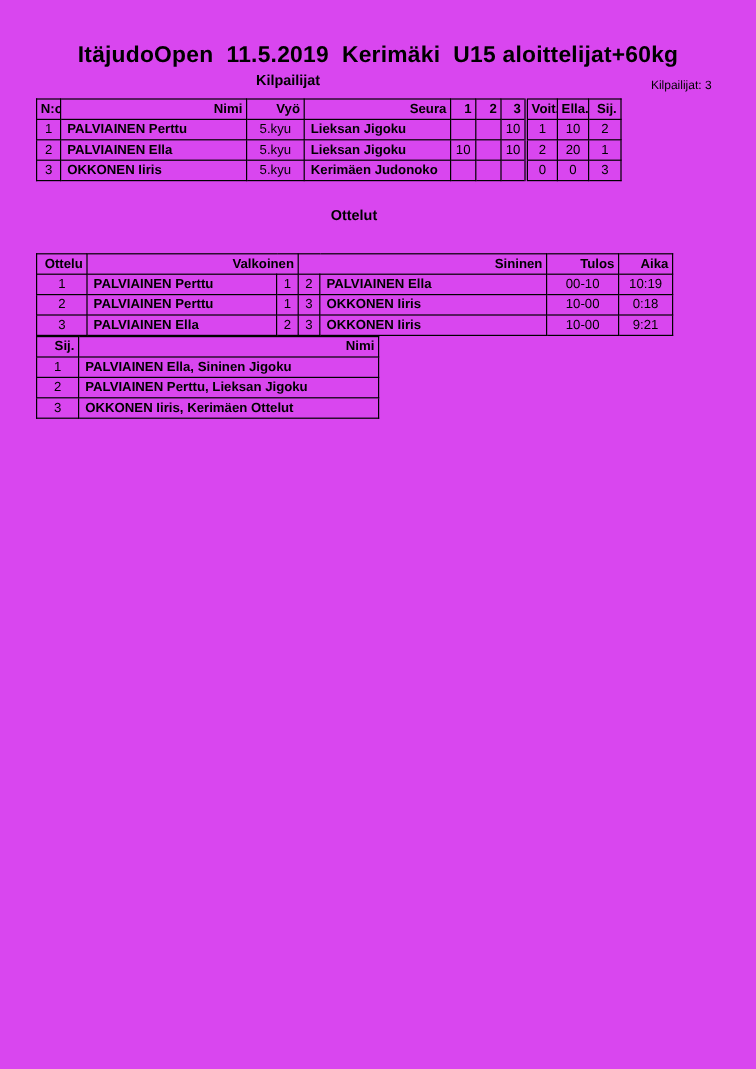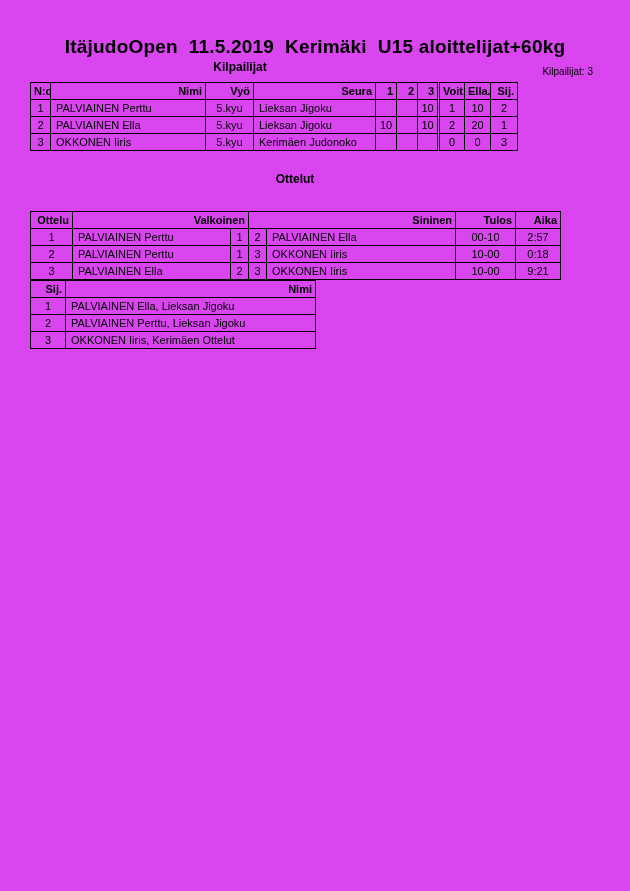--- a/index.html
+++ b/index.html
@@ -32,21 +32,21 @@
   th, td {
     border: 1px solid #000;
     font-size: 11px;
     height: 17px;
     padding: 0 3px;
     overflow: hidden;
     white-space: nowrap;
   }
   th { font-weight: bold; text-align: right; }
   .ta-c { text-align: center; }
-  .ta-l { text-align: left; padding-left: 5px; }
+  .ta-l { text-align: left; padding-left: 5px; font-weight: bold; }
   .dbl { border-left: 3px double #000; }
 
   .t1 { width: 487px; margin-top: 4px; }
   .t2 { width: 530px; margin-top: 25px; }
   .t3 { width: 285px; }
 
   .sec {
     margin-left: 30px;
     text-align: center;
     font-weight: bold;
@@ -156,21 +156,21 @@
       </tr>
     </thead>
     <tbody>
       <tr>
         <td class="ta-c">1</td>
         <td class="ta-l">PALVIAINEN Perttu</td>
         <td class="ta-c">1</td>
         <td class="ta-c">2</td>
         <td class="ta-l">PALVIAINEN Ella</td>
         <td class="ta-c">00-10</td>
-        <td class="ta-c">2:57</td>
+        <td class="ta-c">10:19</td>
       </tr>
       <tr>
         <td class="ta-c">2</td>
         <td class="ta-l">PALVIAINEN Perttu</td>
         <td class="ta-c">1</td>
         <td class="ta-c">3</td>
         <td class="ta-l">OKKONEN Iiris</td>
         <td class="ta-c">10-00</td>
         <td class="ta-c">0:18</td>
       </tr>
@@ -194,21 +194,21 @@
     </colgroup>
     <thead>
       <tr>
         <th>Sij.</th>
         <th>Nimi</th>
       </tr>
     </thead>
     <tbody>
       <tr>
         <td class="ta-c">1</td>
-        <td class="ta-l">PALVIAINEN Ella, Lieksan Jigoku</td>
+        <td class="ta-l">PALVIAINEN Ella, Sininen Jigoku</td>
       </tr>
       <tr>
         <td class="ta-c">2</td>
         <td class="ta-l">PALVIAINEN Perttu, Lieksan Jigoku</td>
       </tr>
       <tr>
         <td class="ta-c">3</td>
         <td class="ta-l">OKKONEN Iiris, Kerimäen Ottelut</td>
       </tr>
     </tbody>

